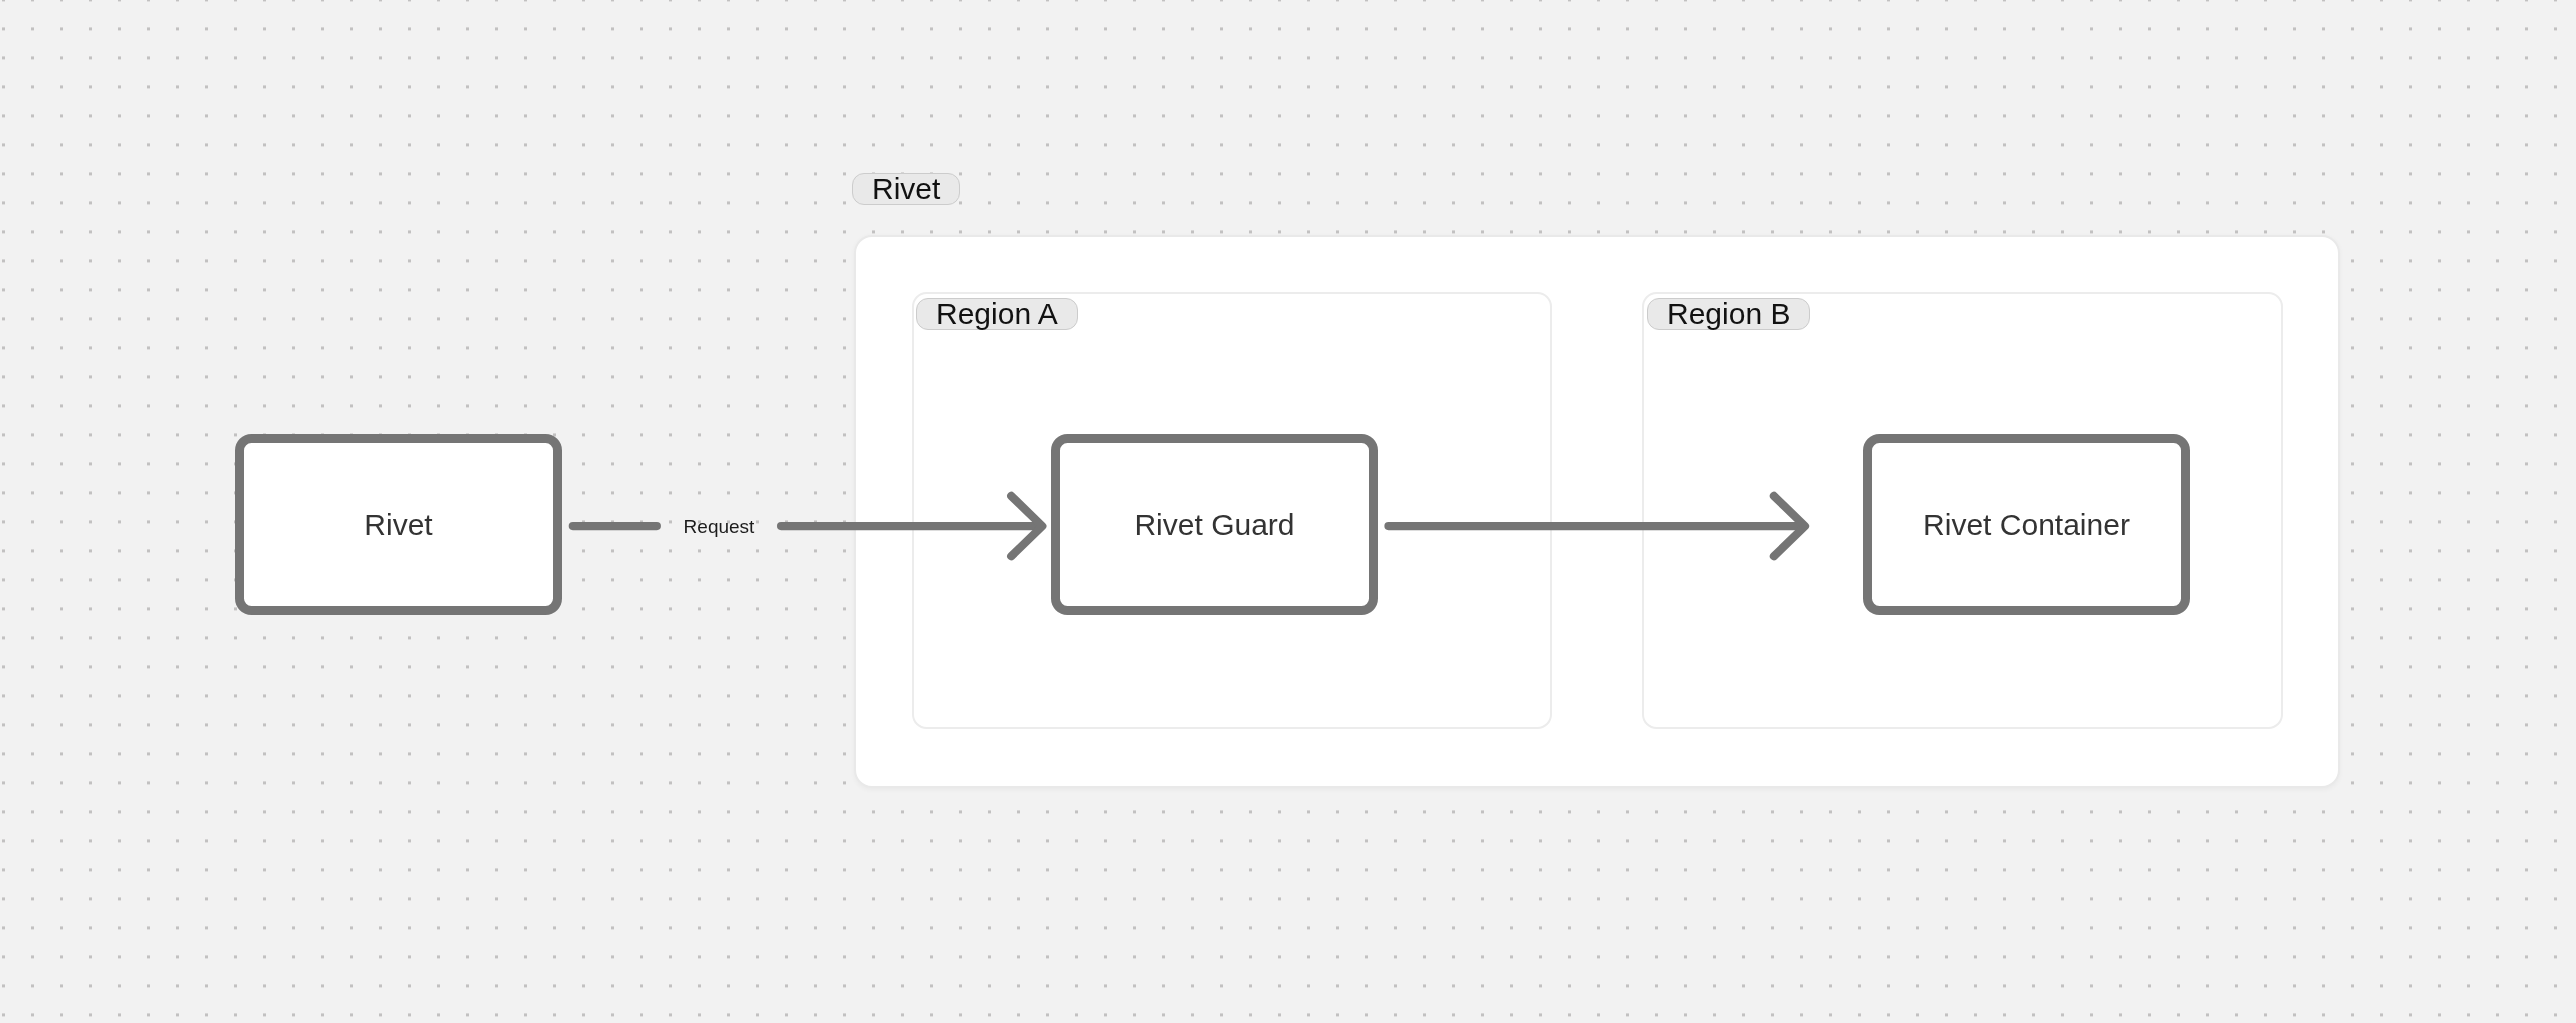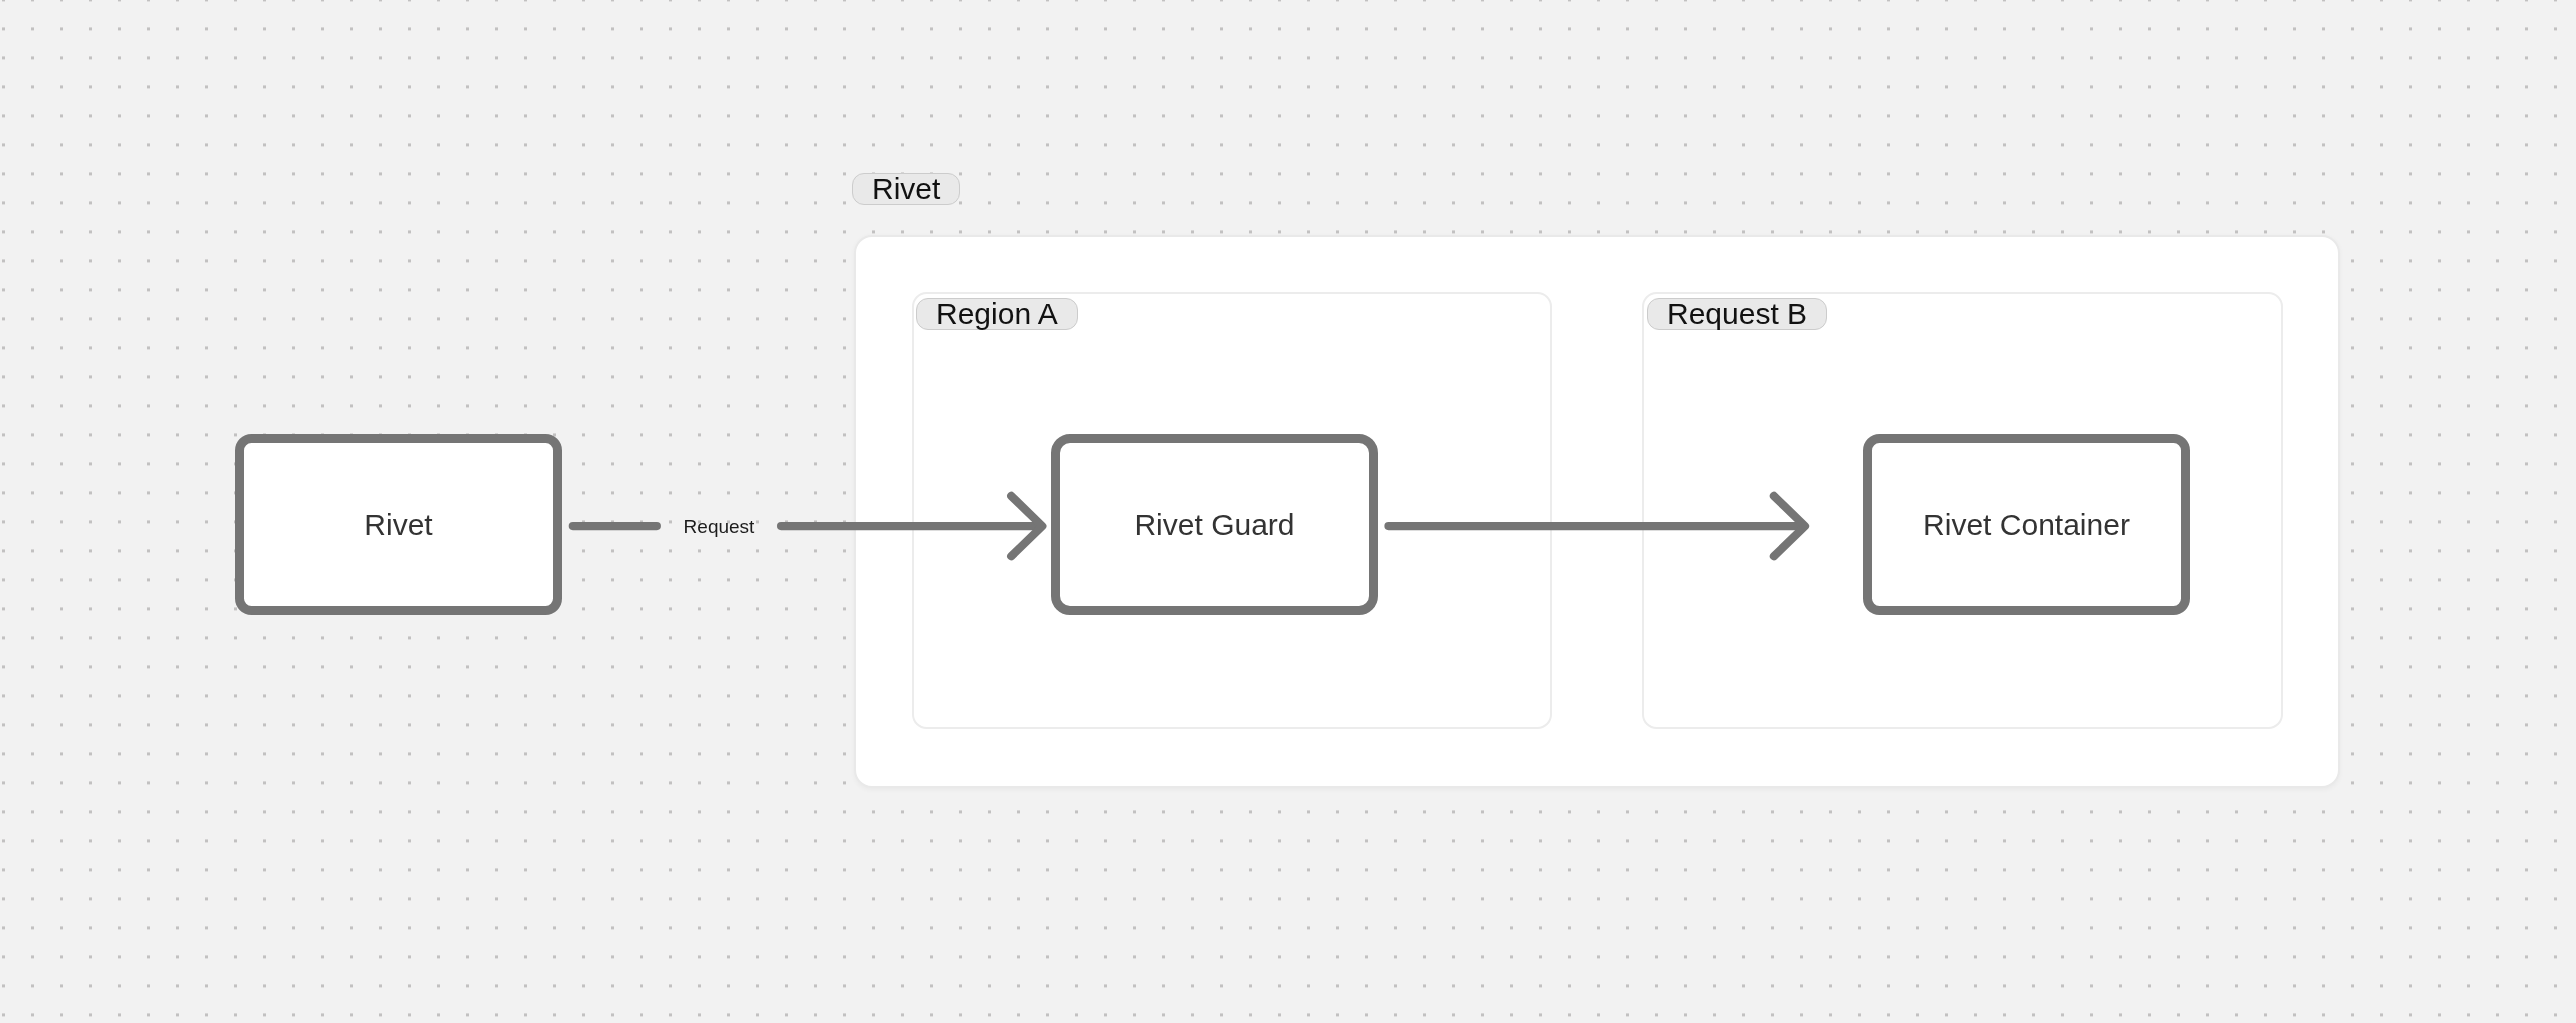--- a/index.html
+++ b/index.html
@@ -67,21 +67,21 @@
     border-radius:16.4px;
     display:flex;
     align-items:center;
     justify-content:center;
     font-size:30px;
     color:var(--node-text);
     text-align:center;
     z-index:5;
   }
   .node.user{ left:235px; }
-  .node.guard{ left:1051px;border-radius:19px; }
+  .node.guard{ left:1051px; }
   .node.rcontainer{ left:1863px; }
   .edges-svg{
     position:absolute;
     left:0;top:0;
     width:2576px;height:1023px;
     z-index:4;
     pointer-events:none;
   }
   .edge{
     stroke:var(--edge);
@@ -122,21 +122,21 @@
 
   <div class="edge-label">Request</div>
 
   <div class="badge rivet">
     <span>Rivet</span>
   </div>
   <div class="badge region-a">
     <span>Region A</span>
   </div>
   <div class="badge region-b">
-    <span>Request B</span>
+    <span>Region B</span>
   </div>
 
   <div class="node user">
     <span>Rivet</span>
   </div>
   <div class="node guard">
     <span>Rivet Guard</span>
   </div>
   <div class="node rcontainer">
     <span>Rivet Container</span>

